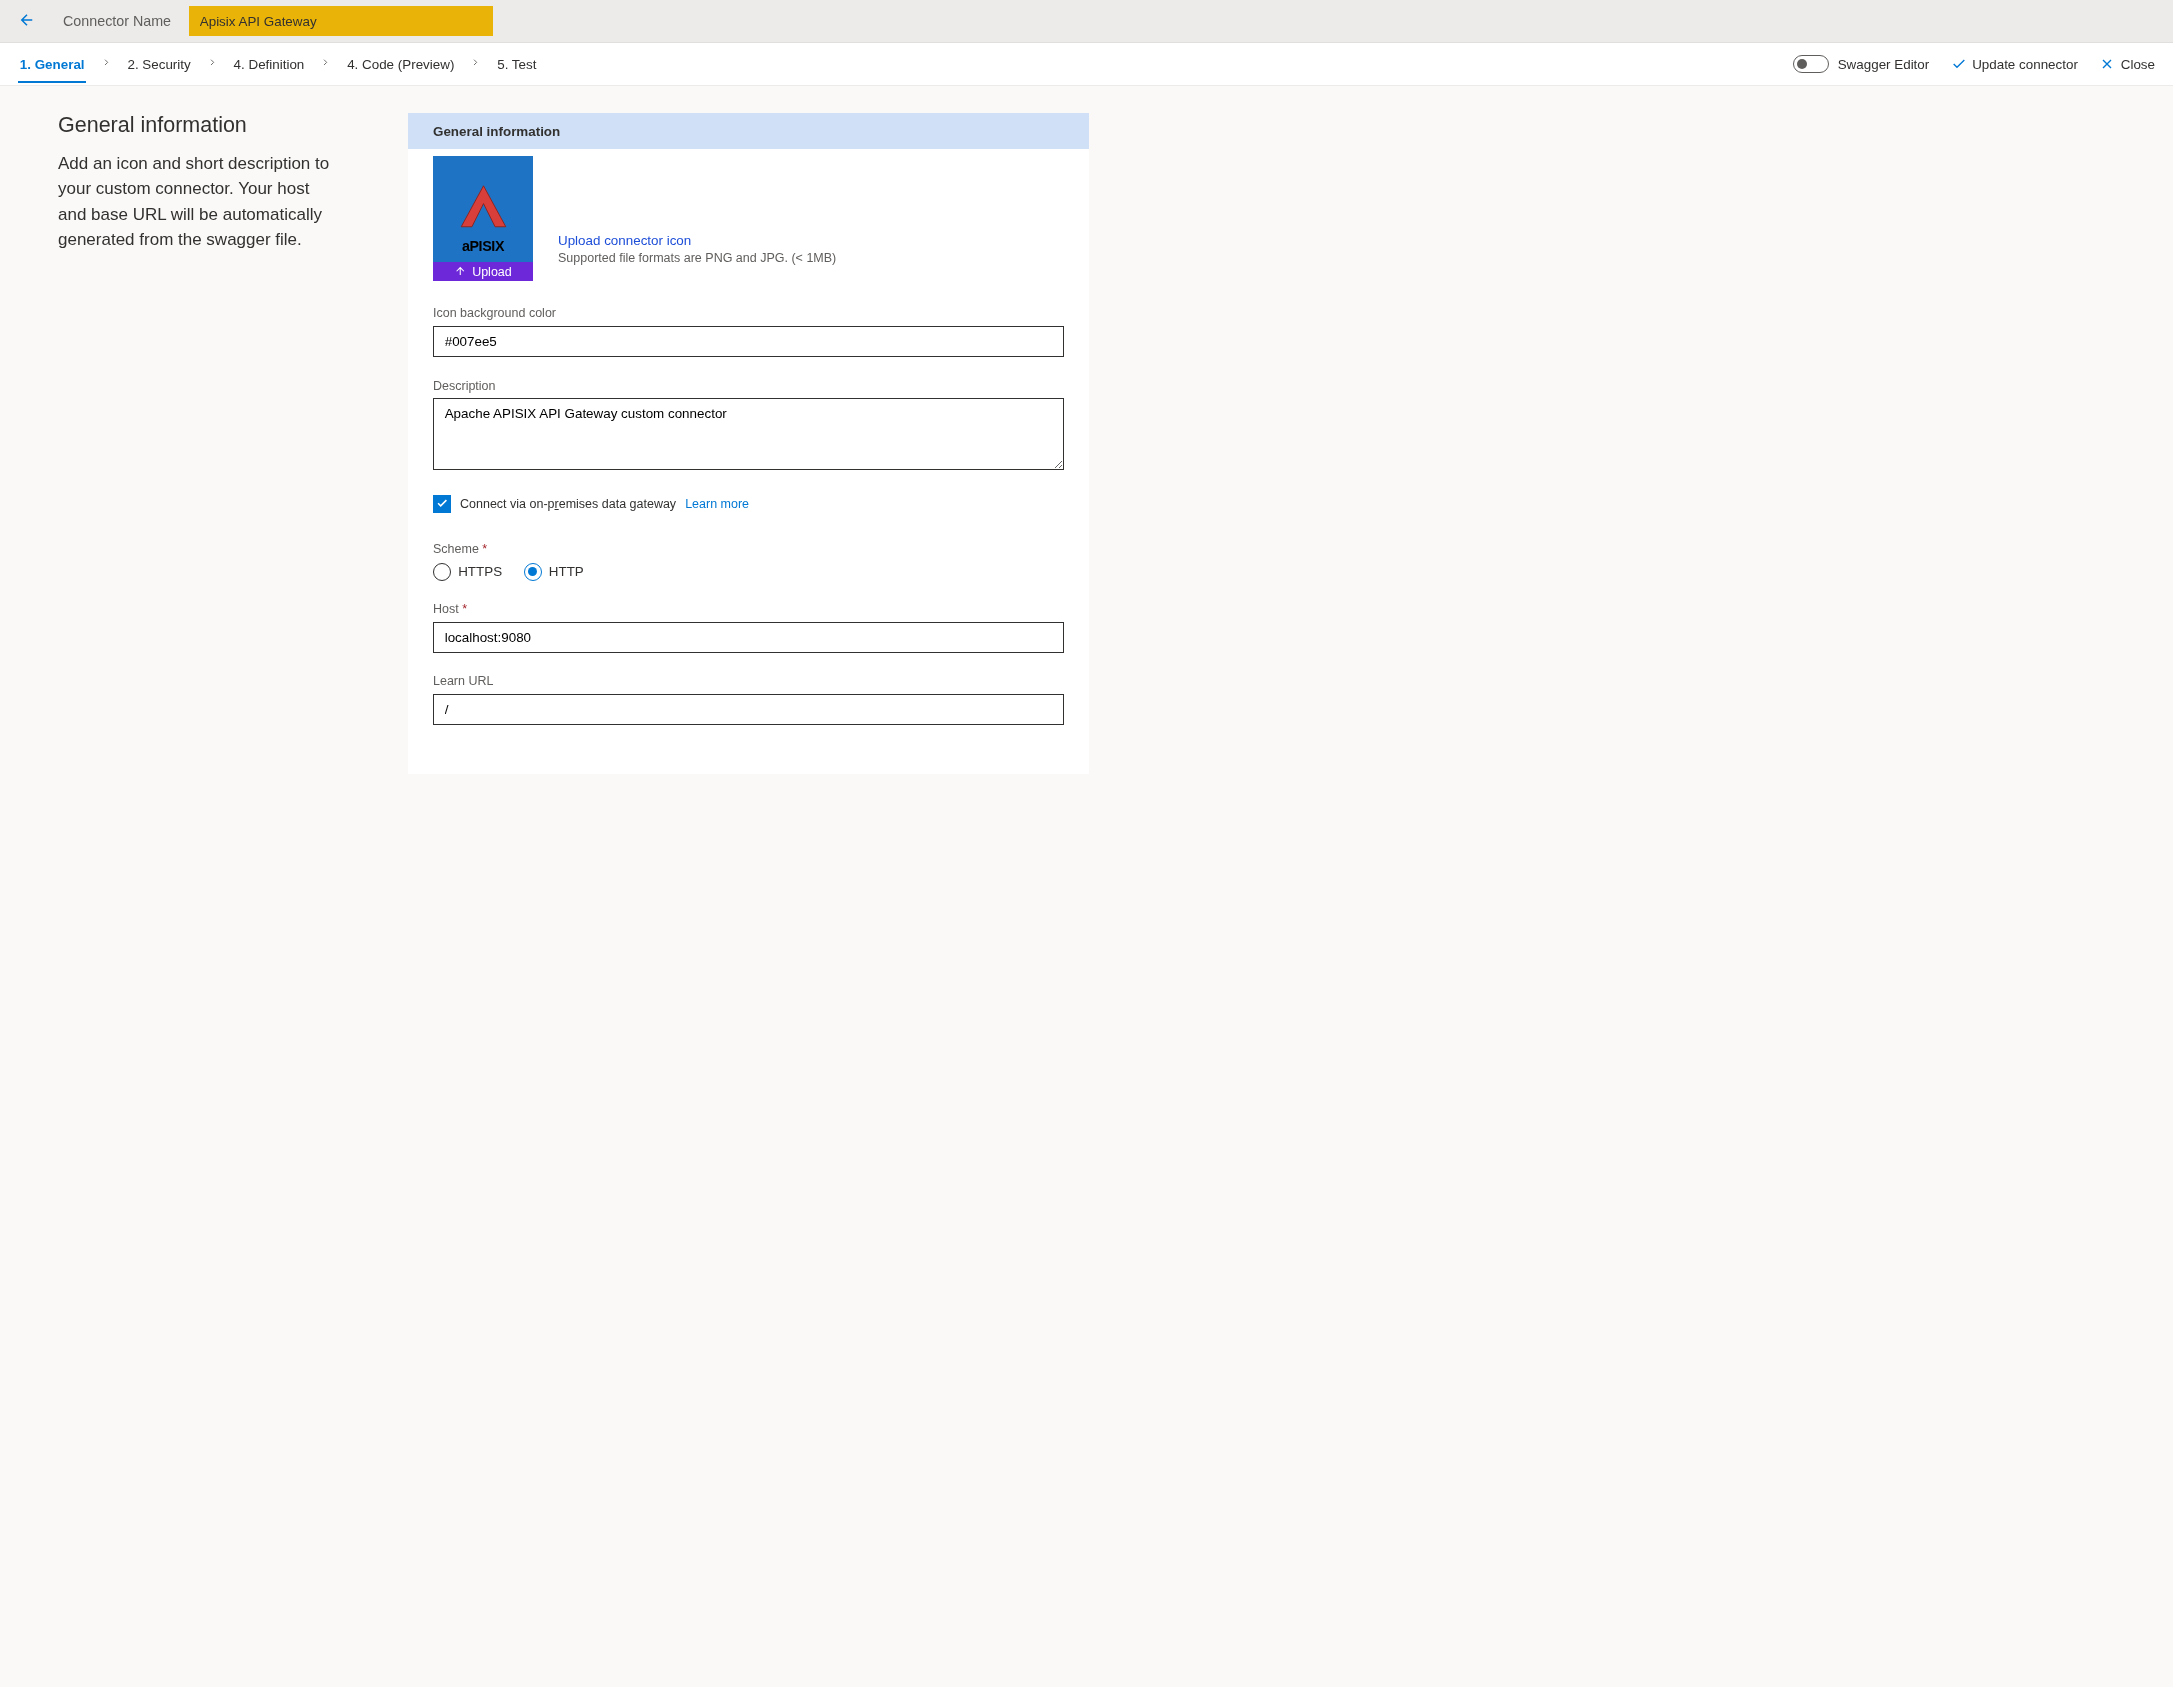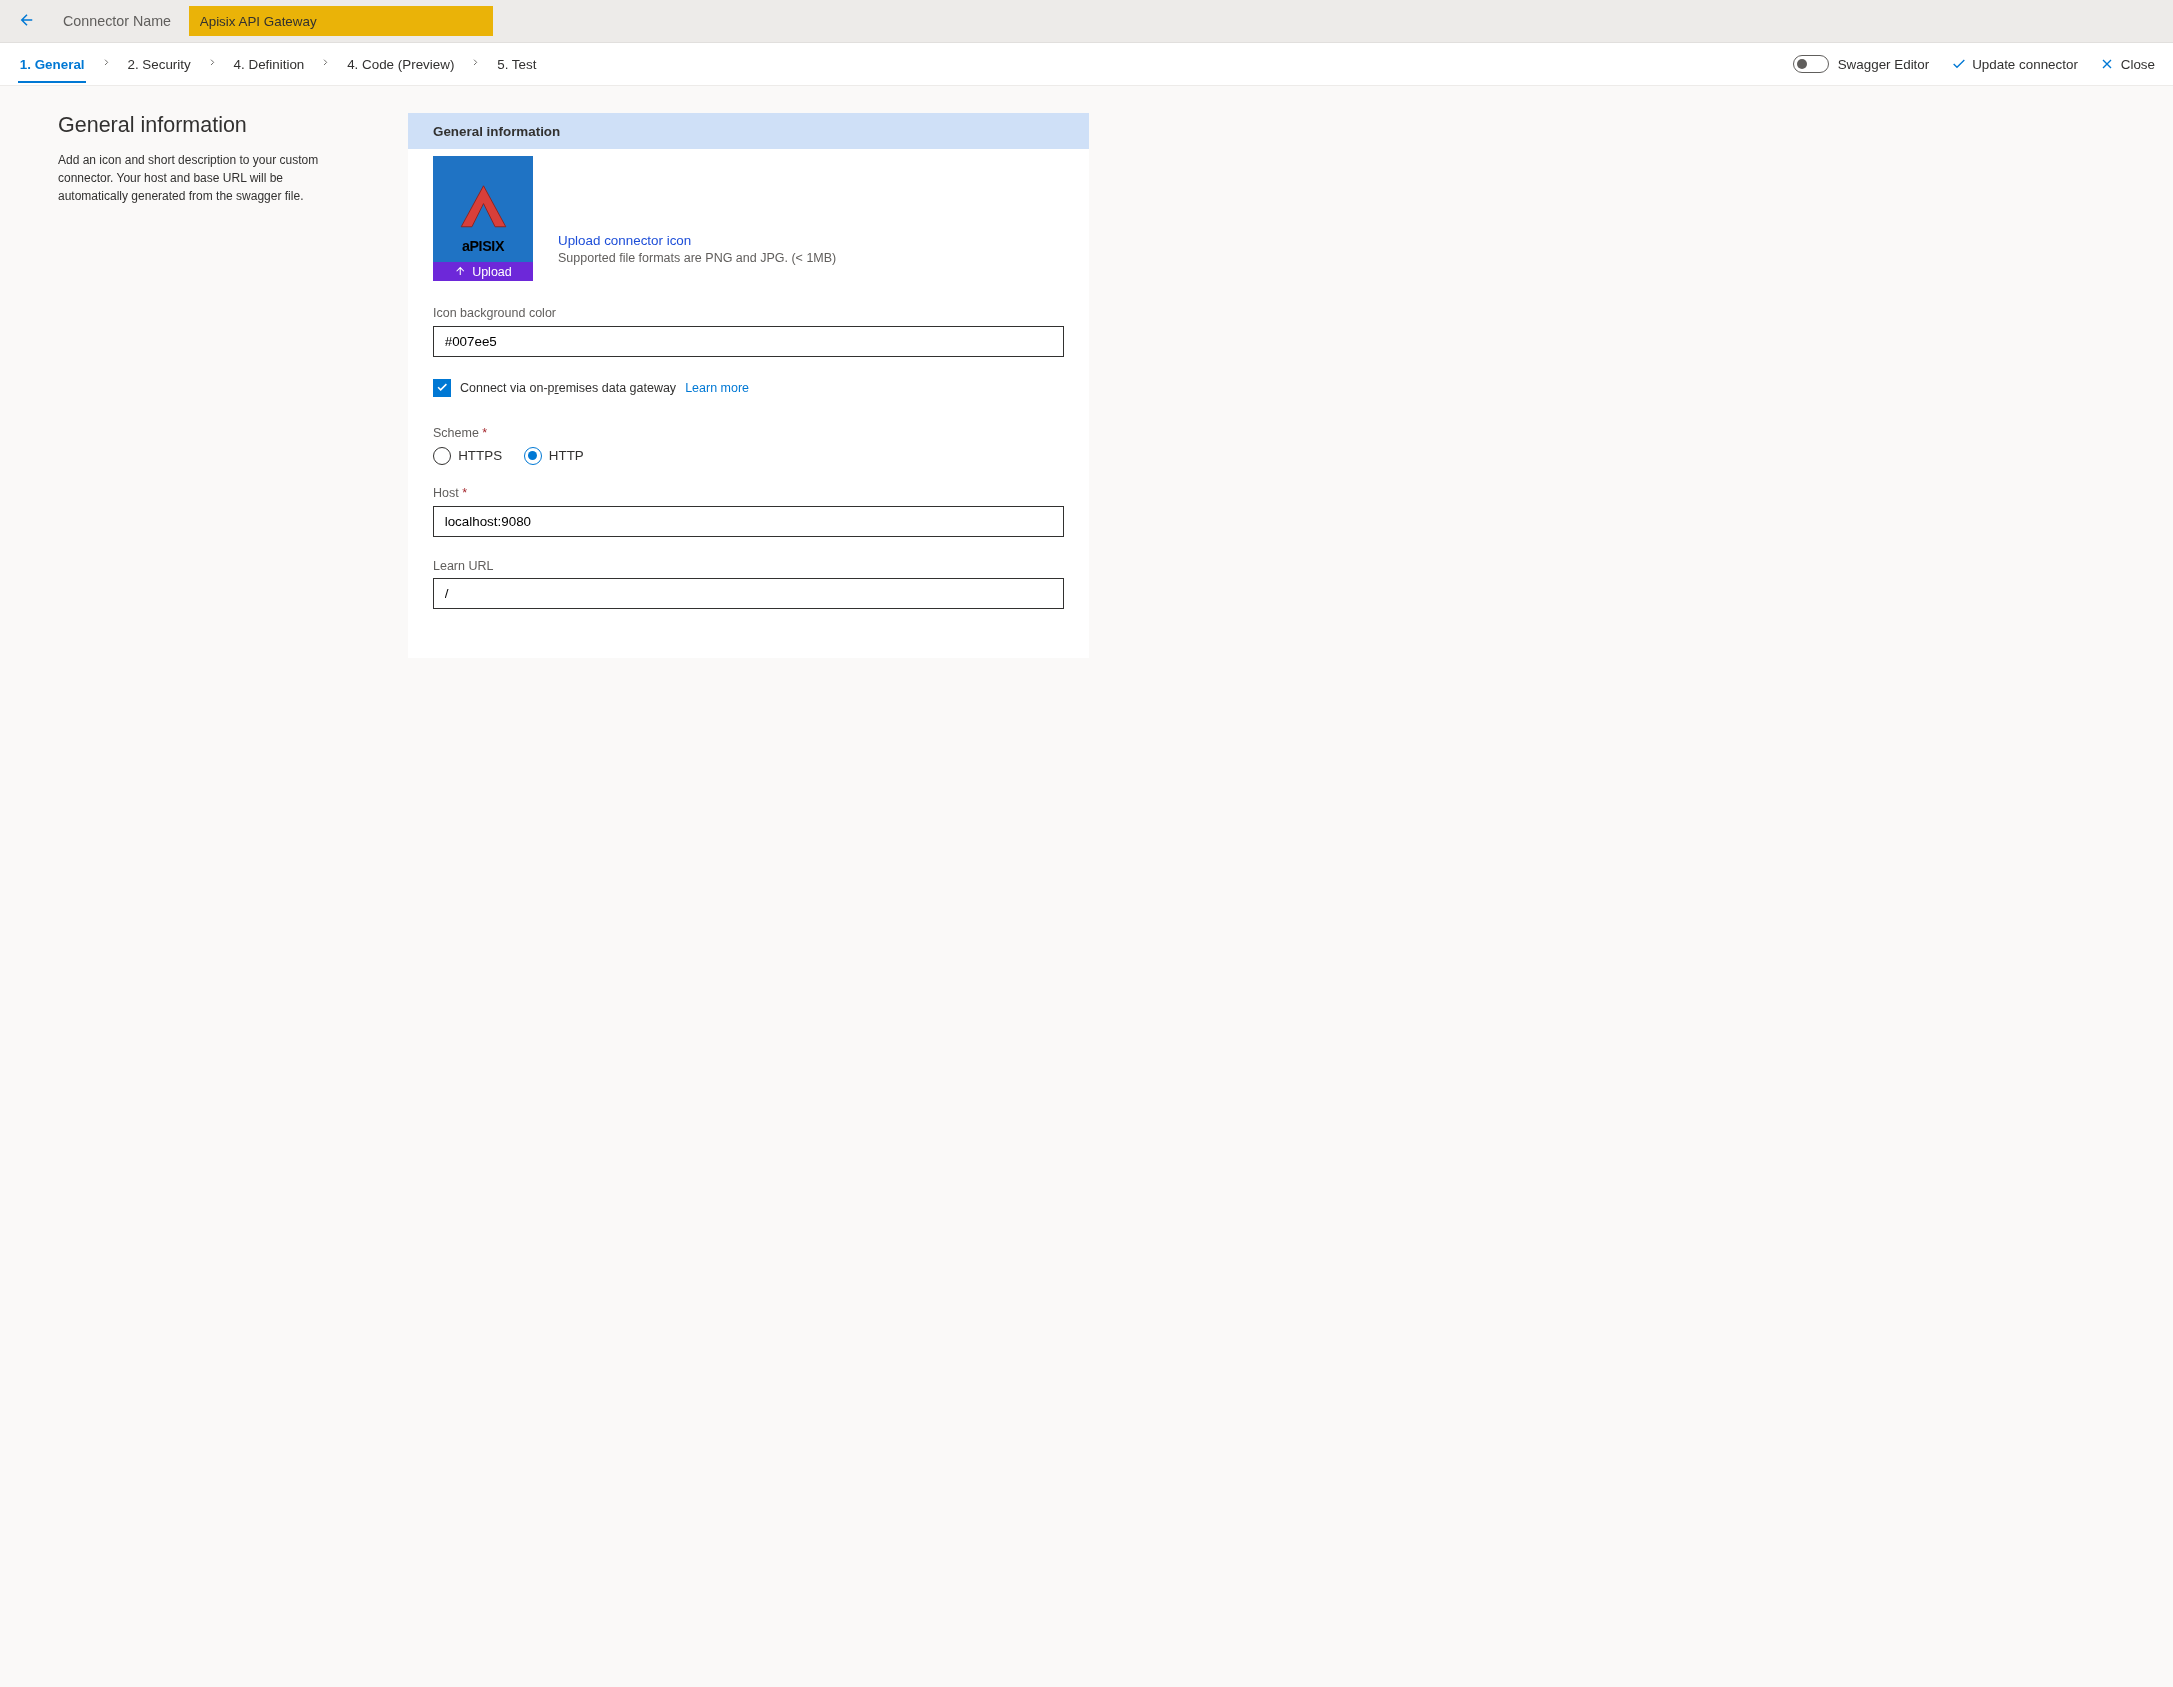--- a/index.html
+++ b/index.html
@@ -127,21 +127,21 @@
       flex-shrink: 0;
     }
     .left-heading {
       font-size: 21.5px;
       font-weight: 400;
       color: #323130;
       margin-bottom: 12.5px;
     }
     .left-desc {
       color: #323130;
-      font-size: 12px;
+      font-size: 17px;
       line-height: 1.5;
     }
     .right-col {
       flex: 1;
       max-width: 681px;
       background: #ffffff;
     }
     .section-header {
       background: #cfe0f7;
       padding: 10.7px 25px;
@@ -378,20 +378,24 @@
           <div class="upload-link">Upload connector icon</div>
           <div class="upload-hint">Supported file formats are PNG and JPG. (&lt; 1MB)</div>
         </div>
       </div>
 
       <div class="field-group">
         <label class="field-label">Icon background color</label>
         <input class="text-input" type="text" value="#007ee5" style="">
       </div>
 
+      <div class="field-group">
+        <label class="field-label">Description</label>
+        <textarea class="text-input" style="">Apache APISIX API Gateway custom connector</textarea>
+      </div>
 
       <div class="checkbox-row">
         <div class="checkbox">
           <svg width="12.5" height="12.5" viewBox="0 0 24 24" fill="none" stroke="currentColor" stroke-width="3">
               <path d="M20 6L9 17l-5-5"></path>
             </svg>
         </div>
         <span class="checkbox-label"><span>Connect via on-p</span><span class="underline">r</span><span>emises data gateway</span></span>
         <span class="learn-more">Learn more</span>
       </div>

